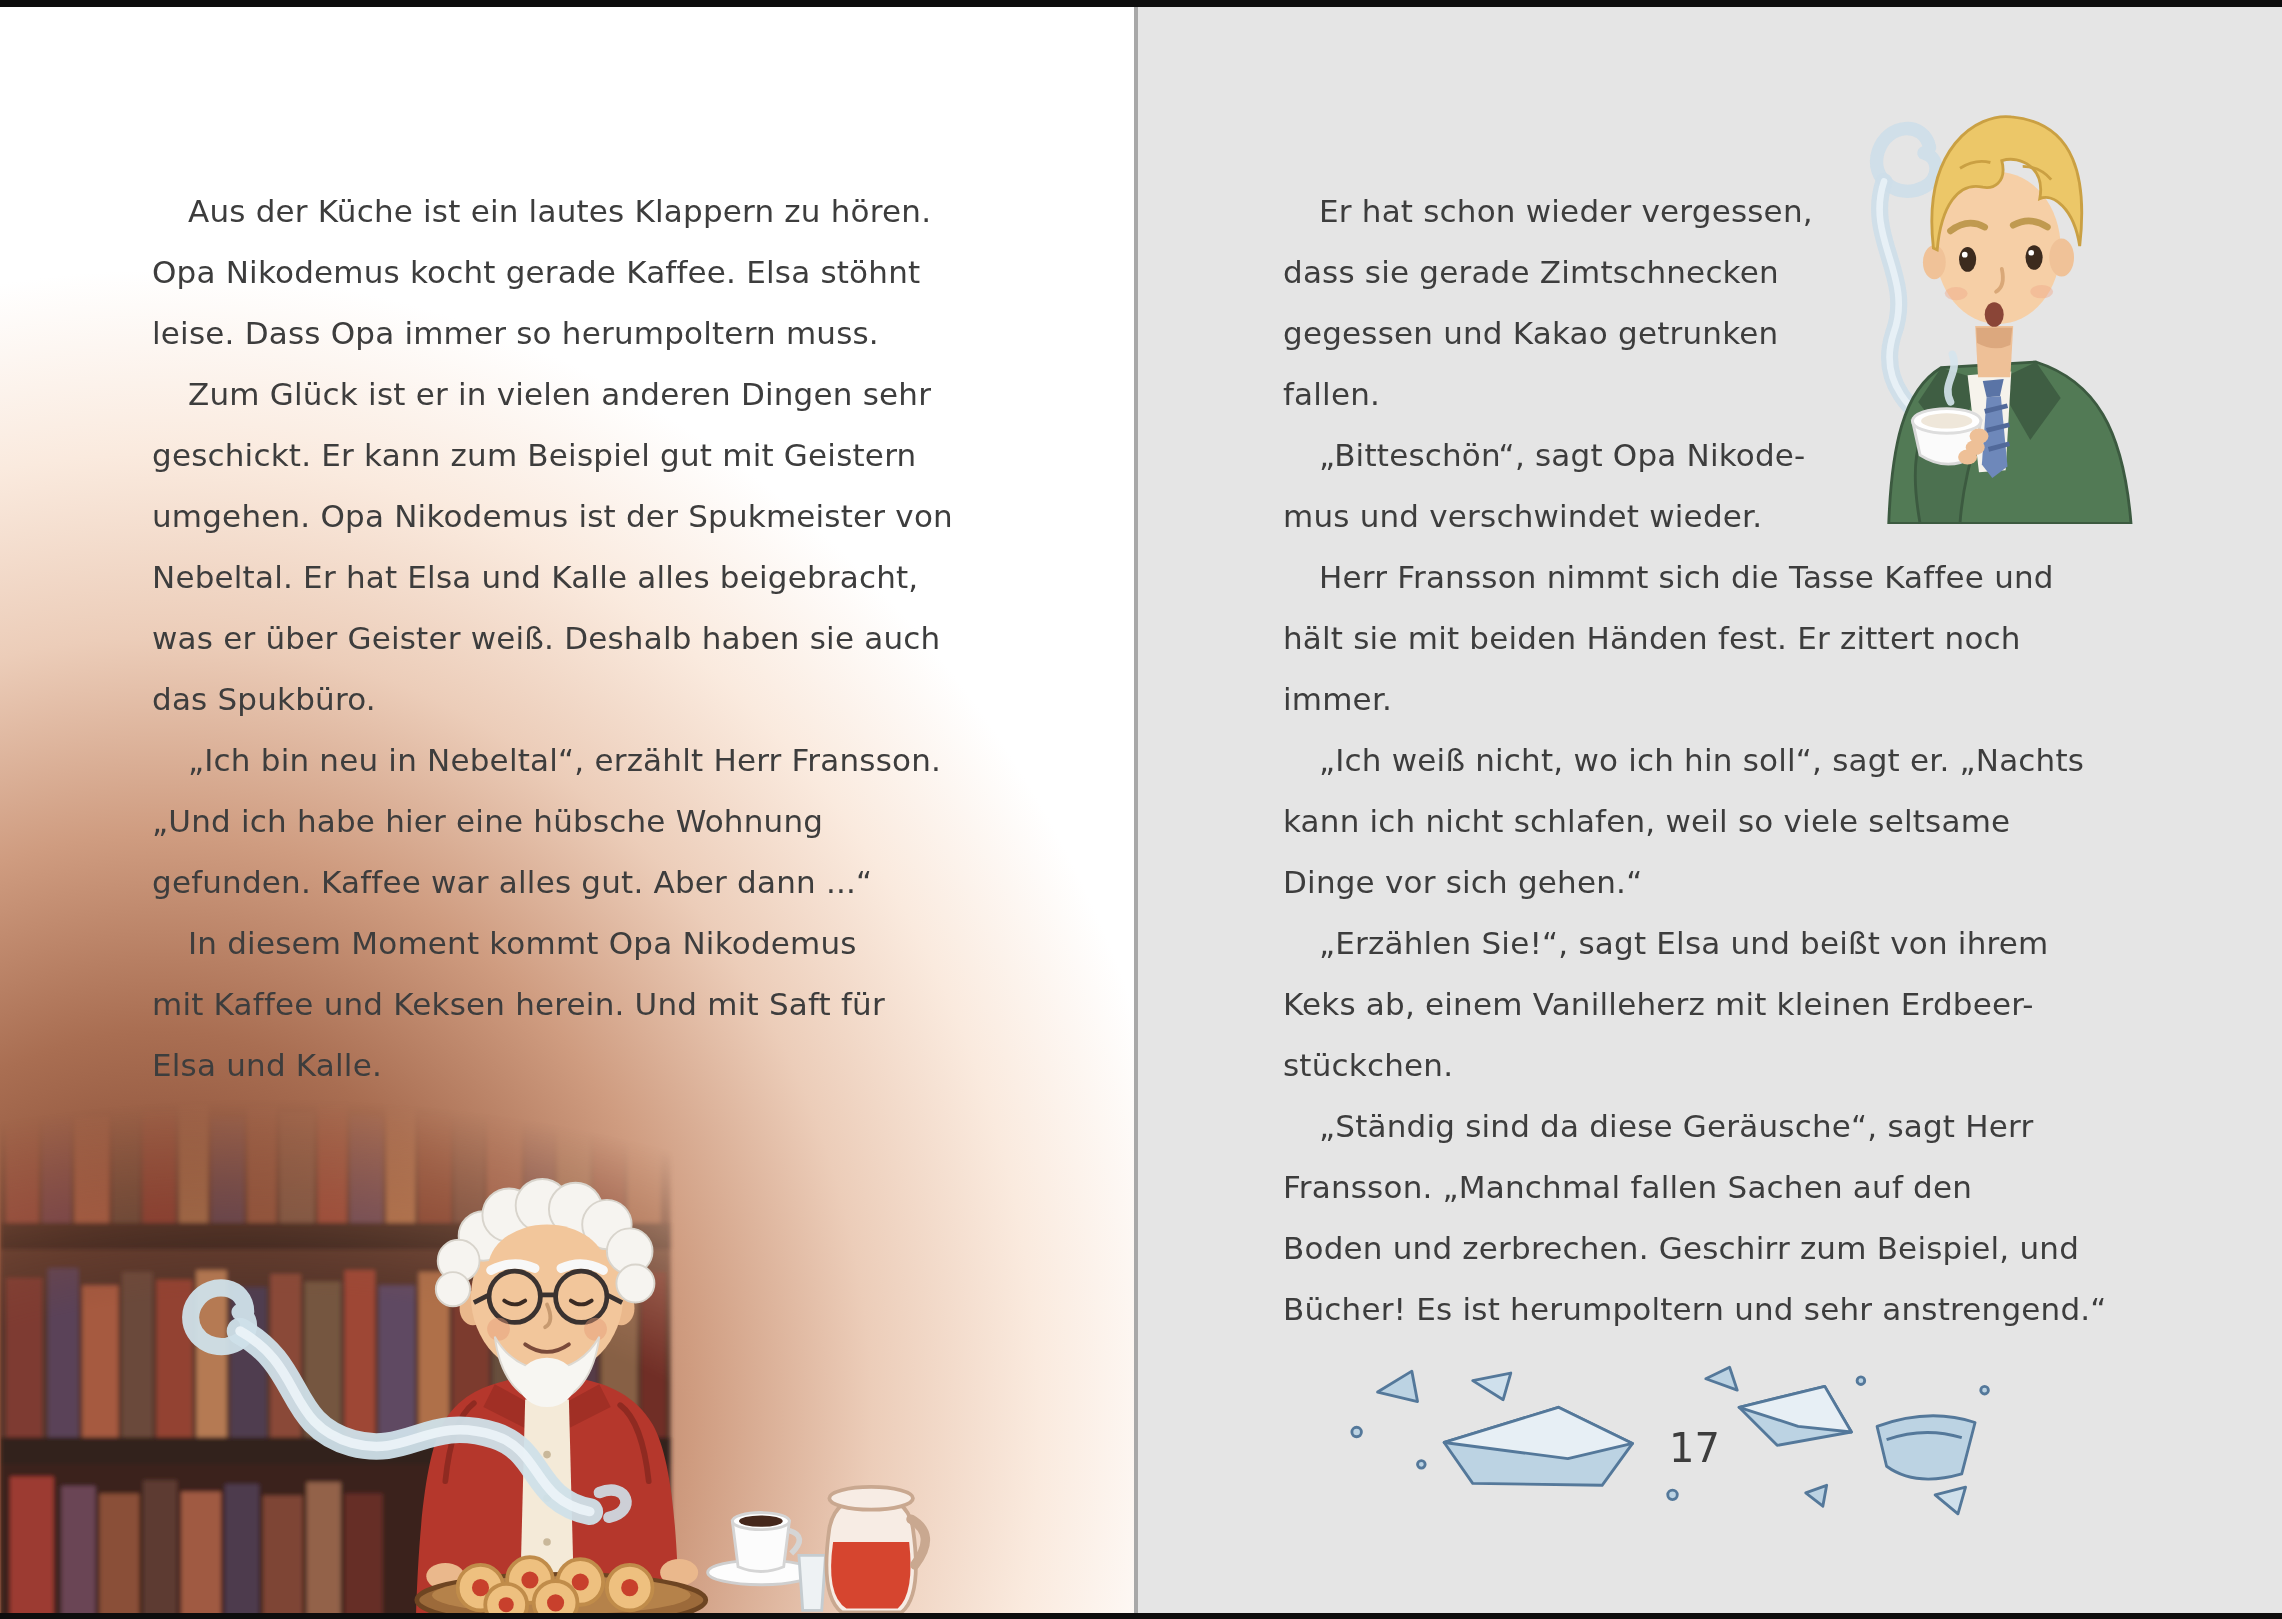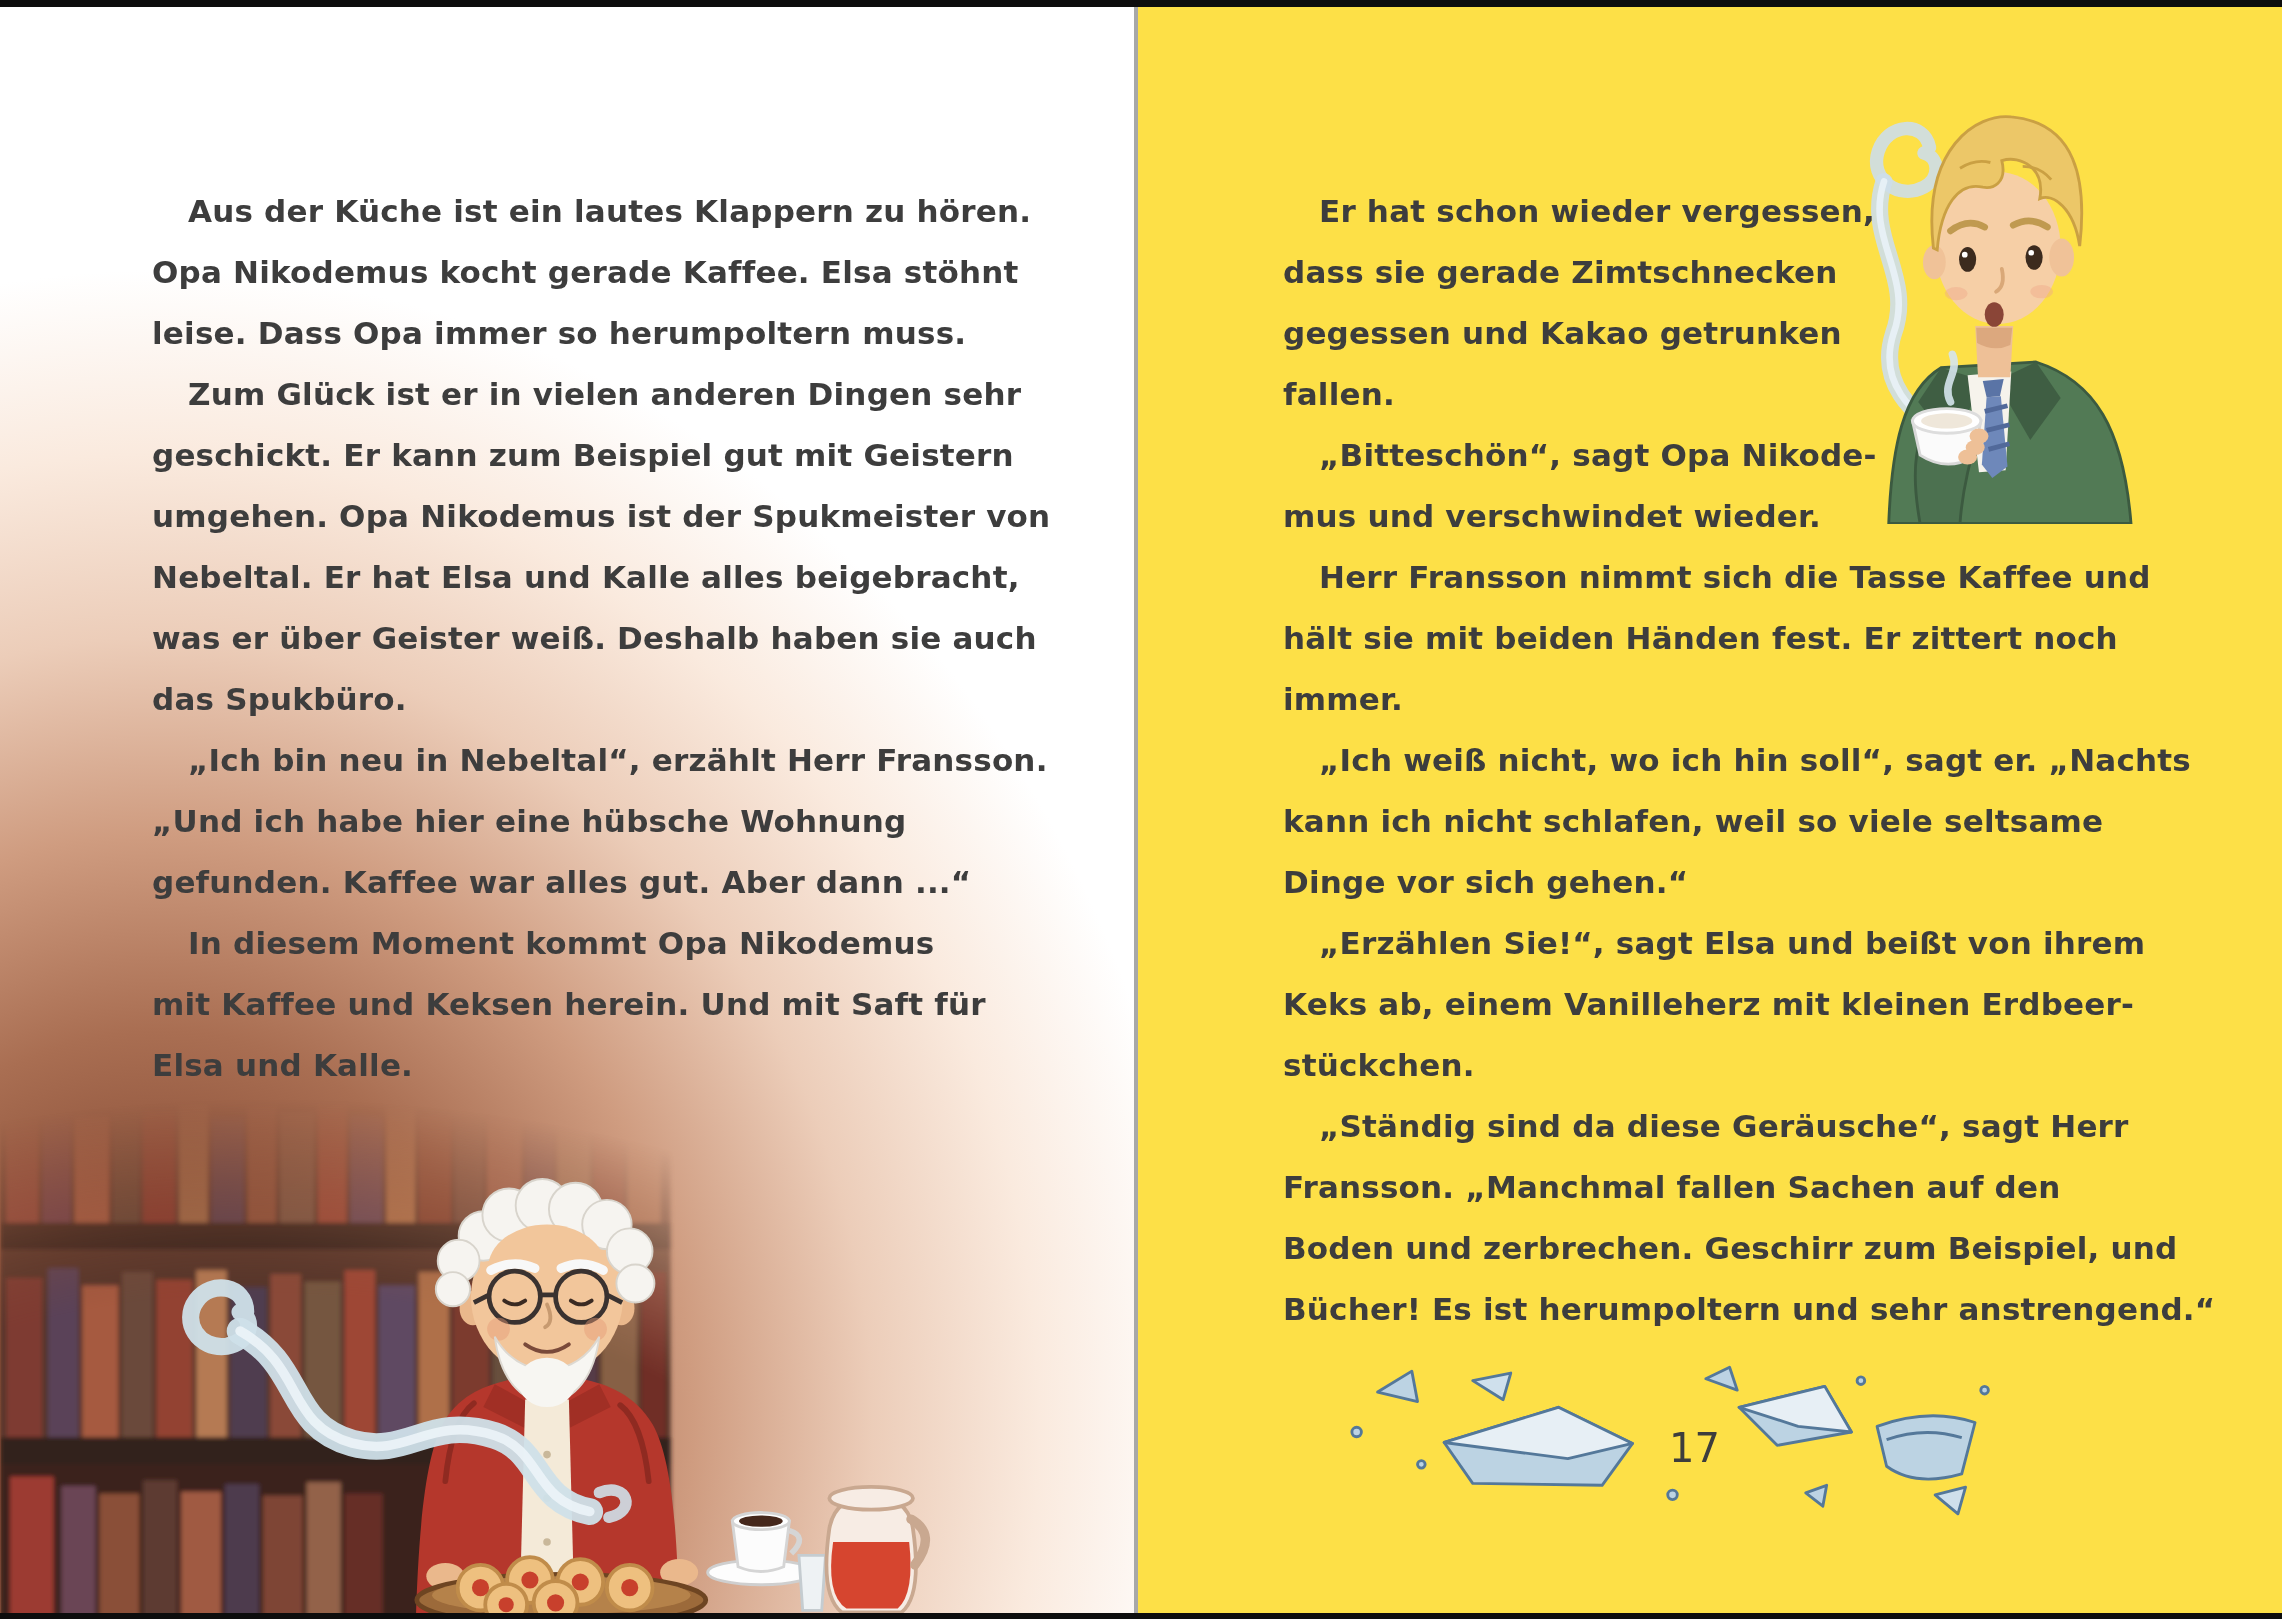--- a/index.html
+++ b/index.html
@@ -14,27 +14,27 @@
   #page-left{
     position:absolute;left:0;top:0;width:1134px;height:1620px;
     background:
       radial-gradient(ellipse 1189px 1313px at 14% 88%,
         #6e3a29 0%, #8a4f38 16%, #a96e52 30%, #cf9c80 45%,
         #eccdb9 60%, #faeade 74%, #ffffff 88%);
     overflow:hidden;
   }
   #page-right{
     position:absolute;left:1138px;top:0;width:1145px;height:1620px;
-    background:#fde047;overflow:hidden;
+    background:#e5e5e5;overflow:hidden;
   }
   #divider{position:absolute;left:1134px;top:0;width:3.8px;height:1620px;background:#a8a8a8;z-index:40;}
   .textblock{position:absolute;font-size:31px;line-height:61px;white-space:nowrap;letter-spacing:0.2px;}
   #left-text{left:152px;top:181px;z-index:10;}
   #right-text{left:145px;top:181px;z-index:10;}
-  .tline{height:61px;font-weight:bold;}
+  .tline{height:61px;}
   .ind{padding-left:36px;}
   #left-illustration{position:absolute;left:0;top:1082px;width:961px;height:537px;z-index:5;}
   #right-man{position:absolute;left:670px;top:67px;width:342px;height:457px;z-index:5;}
   #shards{position:absolute;left:192px;top:1352px;width:666px;height:200px;z-index:5;}
   #page-number{
     position:absolute;left:509px;top:1425px;width:95px;text-align:center;
     font-size:40px;color:#3d3d3d;z-index:12;
   }
 </style>
 </head>

